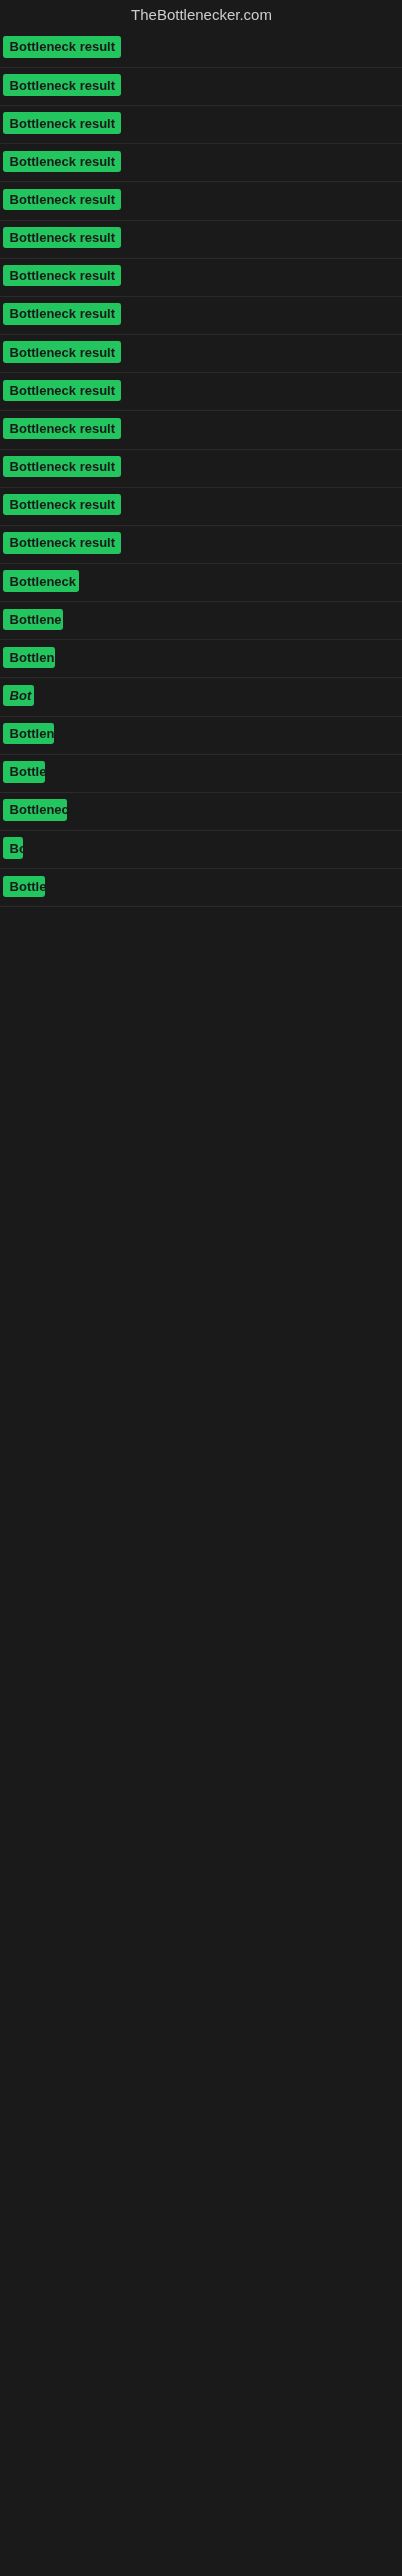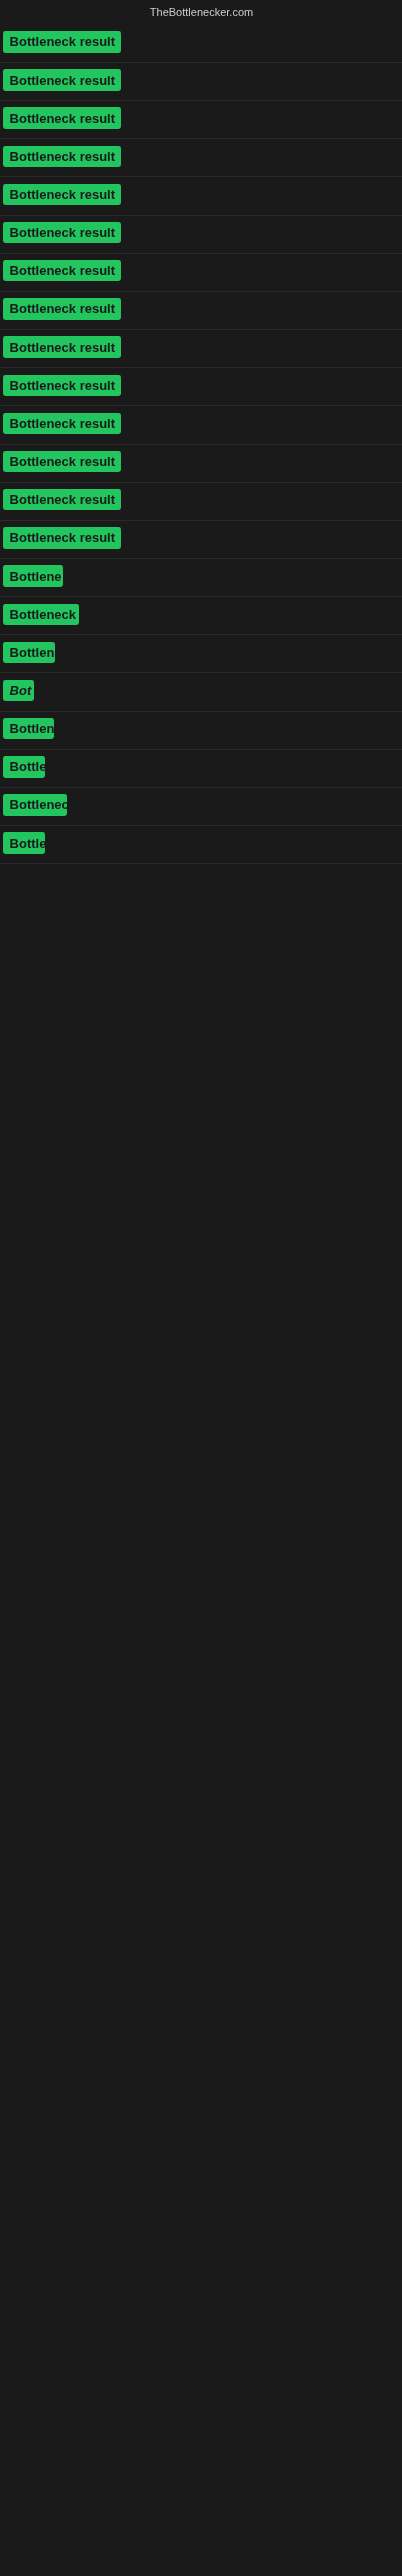--- a/index.html
+++ b/index.html
@@ -12,21 +12,21 @@
       width: 403px;
       min-height: 2576px;
       background-color: #1a1a1a;
       font-family: Arial, sans-serif;
       position: relative;
     }
 
     .site-title {
       text-align: center;
       color: #cccccc;
-      font-size: 11px;
+      font-size: 15px;
       padding: 6.4px 0;
       font-weight: normal;
     }
 
     .bottleneck-badge {
       display: inline-block;
       background-color: #22c55e;
       color: #1a1a1a;
       font-size: 13px;
       font-weight: bold;
@@ -56,22 +56,23 @@
     <div class="row"><span class="bottleneck-badge">Bottleneck result</span></div>
     <div class="row"><span class="bottleneck-badge">Bottleneck result</span></div>
     <div class="row"><span class="bottleneck-badge">Bottleneck result</span></div>
     <div class="row"><span class="bottleneck-badge">Bottleneck result</span></div>
     <div class="row"><span class="bottleneck-badge">Bottleneck result</span></div>
     <div class="row"><span class="bottleneck-badge">Bottleneck result</span></div>
     <div class="row"><span class="bottleneck-badge">Bottleneck result</span></div>
     <div class="row"><span class="bottleneck-badge">Bottleneck result</span></div>
     <div class="row"><span class="bottleneck-badge">Bottleneck result</span></div>
     <div class="row"><span class="bottleneck-badge">Bottleneck result</span></div>
+    <div class="row"><span class="bottleneck-badge" style="max-width: 76px; overflow: hidden;">Bottleneck r</span></div>
     <div class="row"><span class="bottleneck-badge" style="max-width: 60px; overflow: hidden;">Bottlene</span></div>
-    <div class="row"><span class="bottleneck-badge" style="max-width: 76px; overflow: hidden;">Bottleneck r</span></div>
     <div class="row"><span class="bottleneck-badge" style="max-width: 52px; overflow: hidden;">Bottlen</span></div>
     <div class="row"><span class="bottleneck-badge" style="max-width: 31px; overflow: hidden; font-style: italic;">Bot</span></div>
     <div class="row"><span class="bottleneck-badge" style="max-width: 51px; overflow: hidden;">Bottlen</span></div>
     <div class="row"><span class="bottleneck-badge" style="max-width: 42px; overflow: hidden;">Bottle</span></div>
     <div class="row"><span class="bottleneck-badge" style="max-width: 64px; overflow: hidden;">Bottlenec</span></div>
+    <div class="row"><span class="bottleneck-badge" style="max-width: 20px; overflow: hidden;">Bo</span></div>
     <div class="row"><span class="bottleneck-badge" style="max-width: 42px; overflow: hidden;">Bottle</span></div>
   </div>
 
 
 </body></html>

